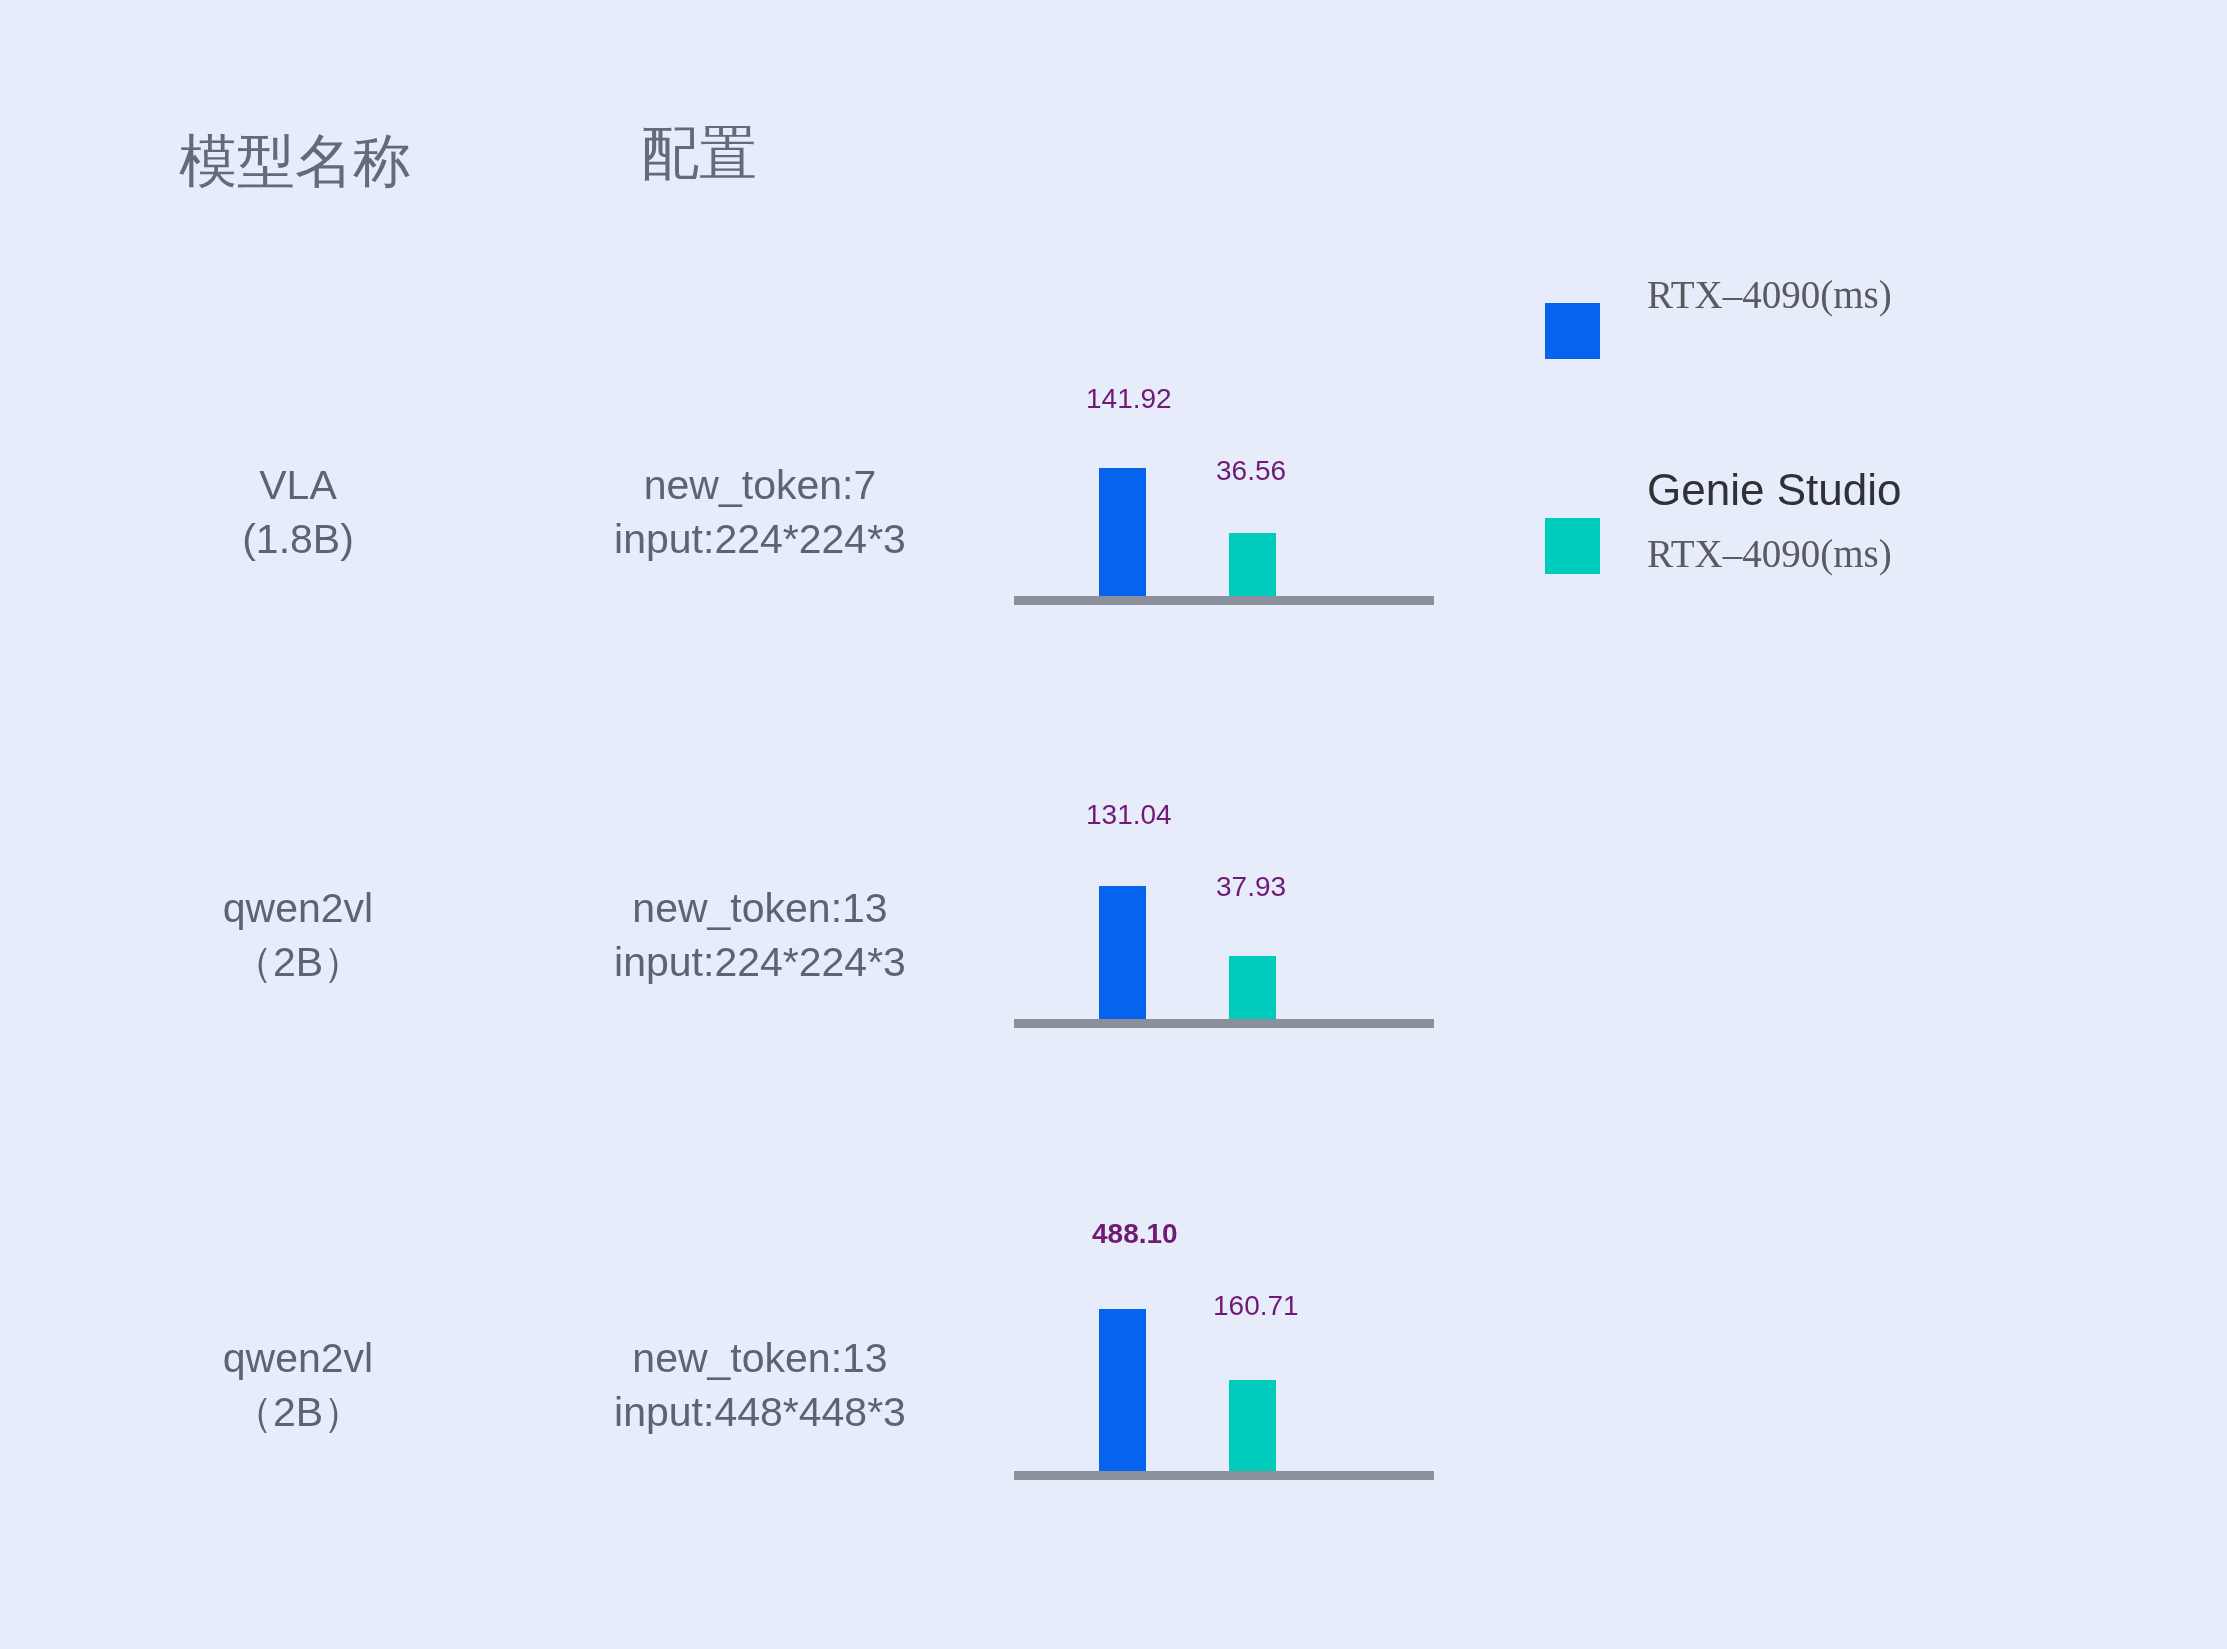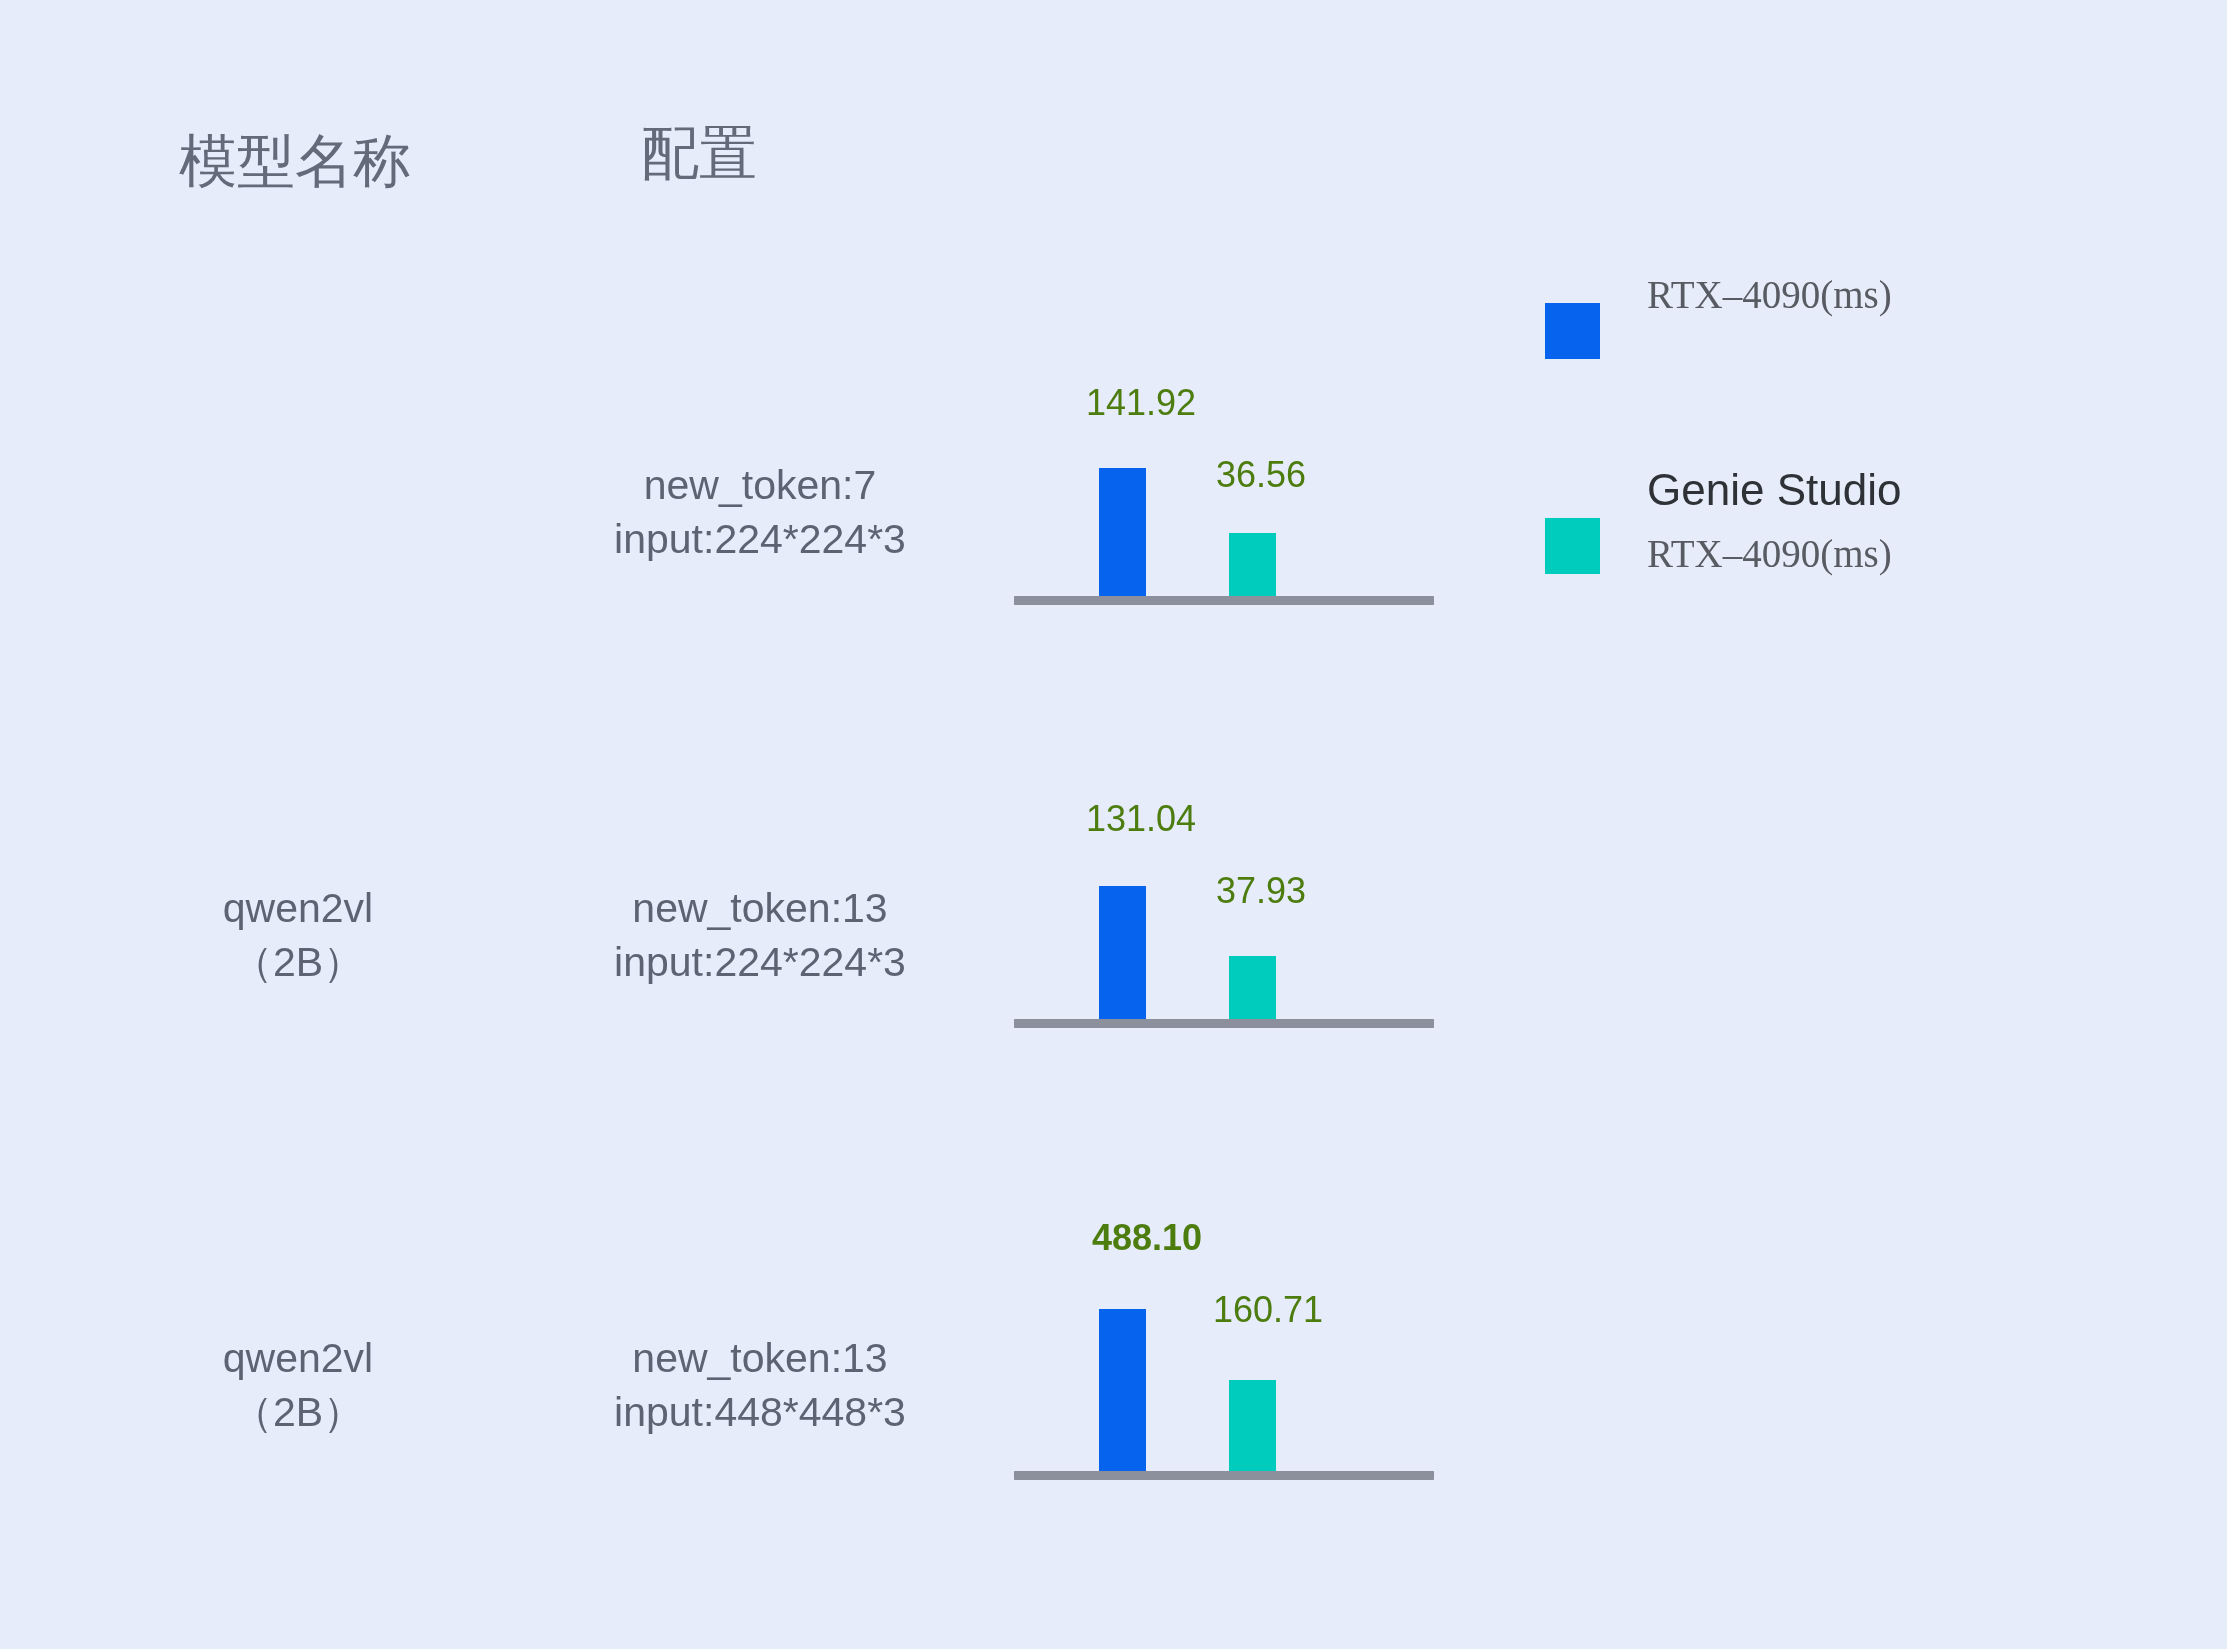--- a/index.html
+++ b/index.html
@@ -86,22 +86,22 @@
   
   .row-1 .bar-blue { left: 85px; width: 47px; height: 128px; top: 223px; }
   .row-1 .bar-teal { left: 215px; width: 47px; height: 63px;  top: 288px; }
   .row-2 .bar-blue { left: 85px; width: 47px; height: 133px; top: 218px; }
   .row-2 .bar-teal { left: 215px; width: 47px; height: 63px;  top: 288px; }
   .row-3 .bar-blue { left: 85px; width: 47px; height: 171px; top: 213px; }
   .row-3 .bar-teal { left: 215px; width: 47px; height: 91px; top: 284px; }
 
   .vlabel {
     position: absolute;
-    color: #4d7c0f;
-    font-size: 36px;
+    color: #701a75;
+    font-size: 28px;
     line-height: 1;
     white-space: nowrap;
   }
   .row-1 .vlabel-blue { left: 72px;  top: 140px; }
   .row-1 .vlabel-teal { left: 202px; top: 212px; }
   .row-2 .vlabel-blue { left: 72px;  top: 133px; }
   .row-2 .vlabel-teal { left: 202px; top: 205px; }
   .row-3 .vlabel-blue { left: 78px;  top: 124px; font-weight: bold; }
   .row-3 .vlabel-teal { left: 199px; top: 196px; }
 
@@ -152,20 +152,24 @@
 </style>
 </head>
 <body>
 
 <div id="stage">
 
   <div class="col-header" id="hdr-model">模型名称</div>
   <div class="col-header" id="hdr-config">配置</div>
 
   <div class="row row-1">
+    <div class="label-cell label-model">
+      <span class="l1">VLA</span>
+      <span class="l2">(1.8B)</span>
+    </div>
     <div class="label-cell label-config">
       <span class="l1">new_token:7</span>
       <span class="l2">input:224*224*3</span>
     </div>
     <div class="plot">
       <div class="vlabel vlabel-blue">141.92</div>
       <div class="vlabel vlabel-teal">36.56</div>
       <div class="bar bar-blue"></div>
       <div class="bar bar-teal"></div>
       <div class="baseline"></div>

